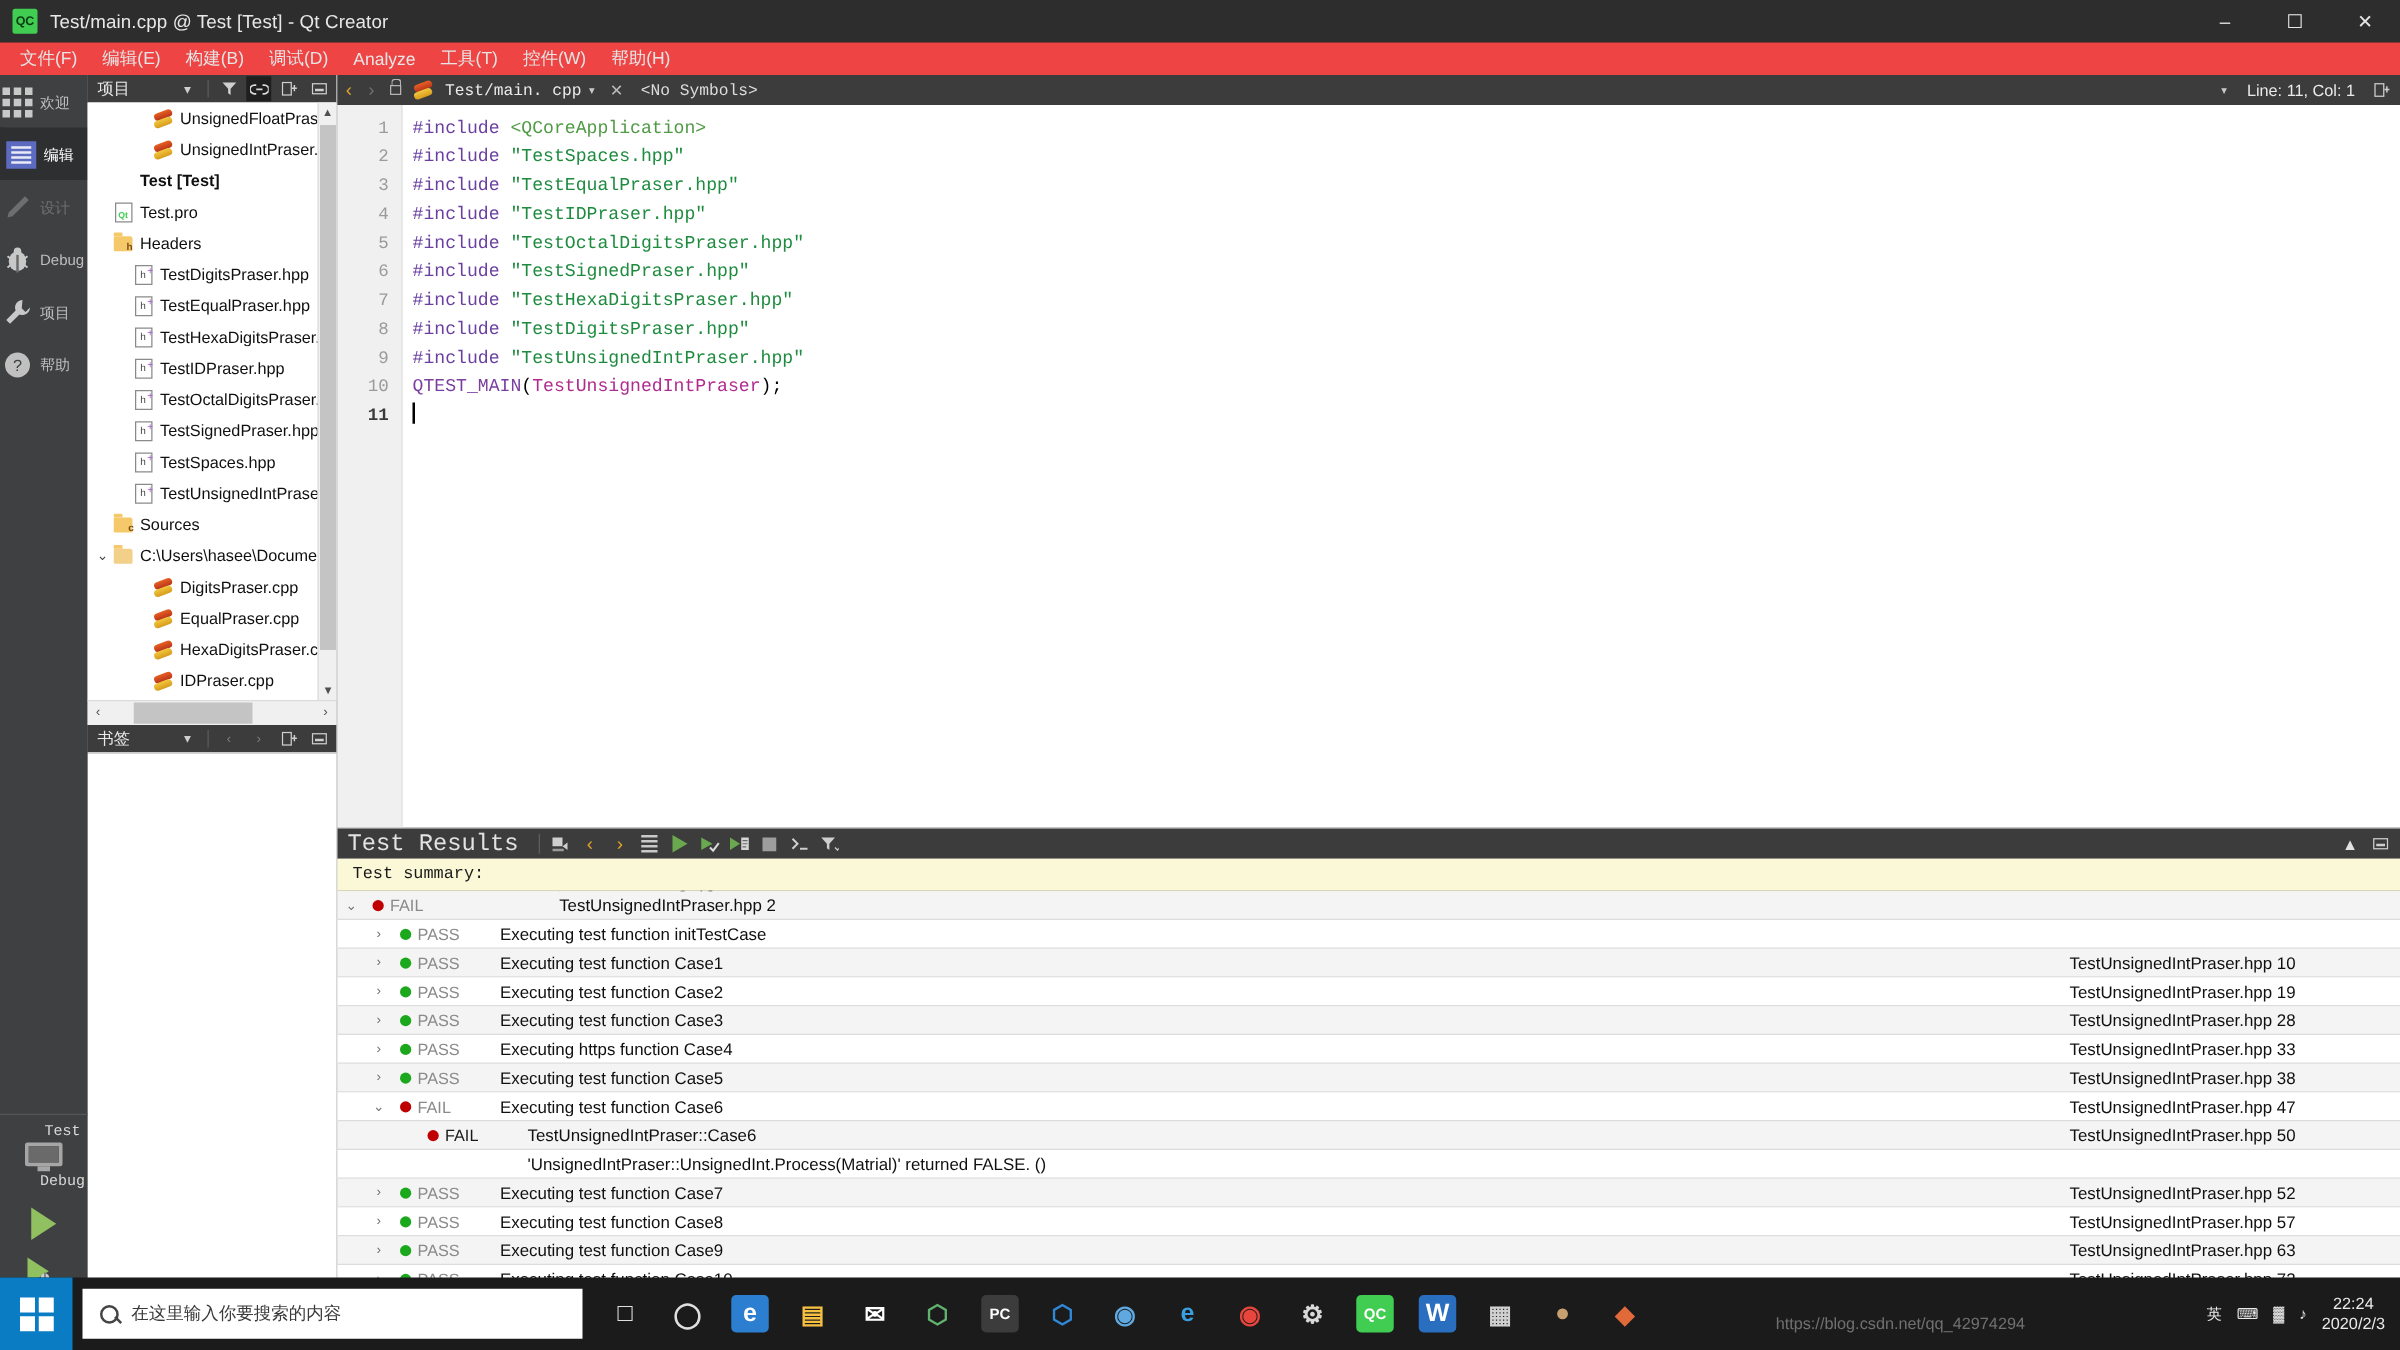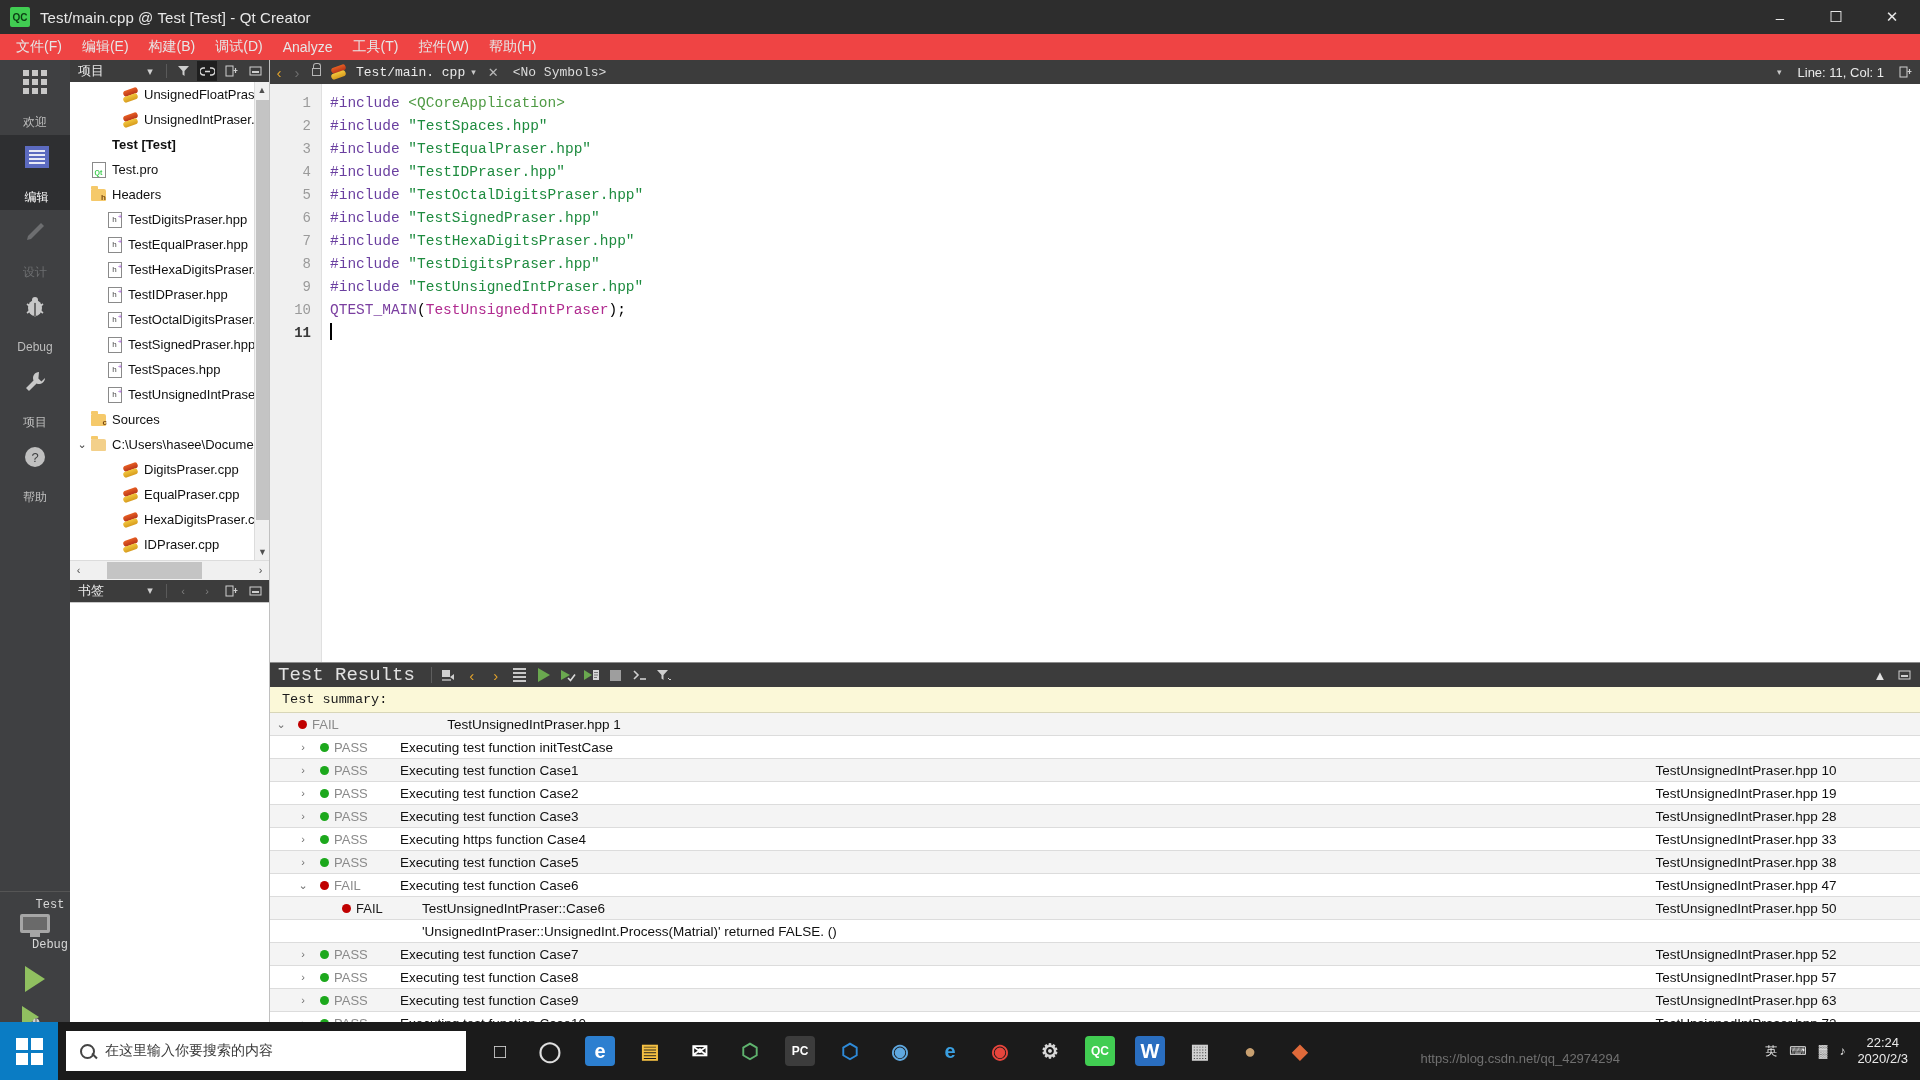--- a/index.html
+++ b/index.html
@@ -18,21 +18,21 @@
   
   .menubar { height:26px; background:#ef4444; display:flex; align-items:center; padding-left:6px; color:#e6e6e6; }
   .menuitem { padding:3px 10px; font-size:14px; }
 
   
   .frame { display:flex; height:1020px; }
 
   
   .modebar { width:70px; background:#3f4042; display:flex; flex-direction:column; align-items:center;
              color:#bdbdbd; flex-shrink:0; position:relative; }
-  .mode { width:70px; padding:8px 0 6px 0; display:flex; flex-direction:column; align-items:center; gap:19px; }
+  .mode { width:70px; padding:8px 0 6px 0; display:flex; flex-direction:row; align-items:center; gap:4px; }
   .mode.active { background:#2e2f31; border-left:3px solid #2e2f31; }
   .mode .mlabel { font-size:12px; line-height:14px; }
   .mode.active .mlabel { color:#ffffff; }
   .mode.disabled { color:#6d6e70; }
   .micon { width:28px; height:28px; display:flex; align-items:center; justify-content:center; }
   .grid9 { display:grid; grid-template-columns:repeat(3,6px); grid-template-rows:repeat(3,6px); gap:3px; }
   .grid9 i { background:#c8c8c8; display:block; }
   .editicon { width:24px; height:22px; background:#5c6bc0; display:flex; flex-direction:column;
               justify-content:center; gap:2px; padding:3px 4px; }
   .editicon i { height:2px; background:#e8eaf6; display:block; }
@@ -674,21 +674,21 @@
       </div>
 
       <div class="tplist" id="tplist">
           <div class="trr">
             <span style="width:0px;flex-shrink:0"></span>
             <span class="exp">⌄</span>
             <span class="dot">
               <i style="background:#c00000"></i>
             </span>
             <span class="res">FAIL</span>
-            <span class="loc">TestUnsignedIntPraser.hpp 1</span>
+            <span class="loc">TestUnsignedIntPraser.hpp 2</span>
           </div>
           <div class="trr">
             <span style="width:22px;flex-shrink:0"></span>
             <span class="exp">›</span>
             <span class="dot">
               <i style="background:#1ca81c"></i>
             </span>
             <span class="res">PASS</span>
             <span class="msg">Executing test function initTestCase</span>
             <span class="loc"></span>

